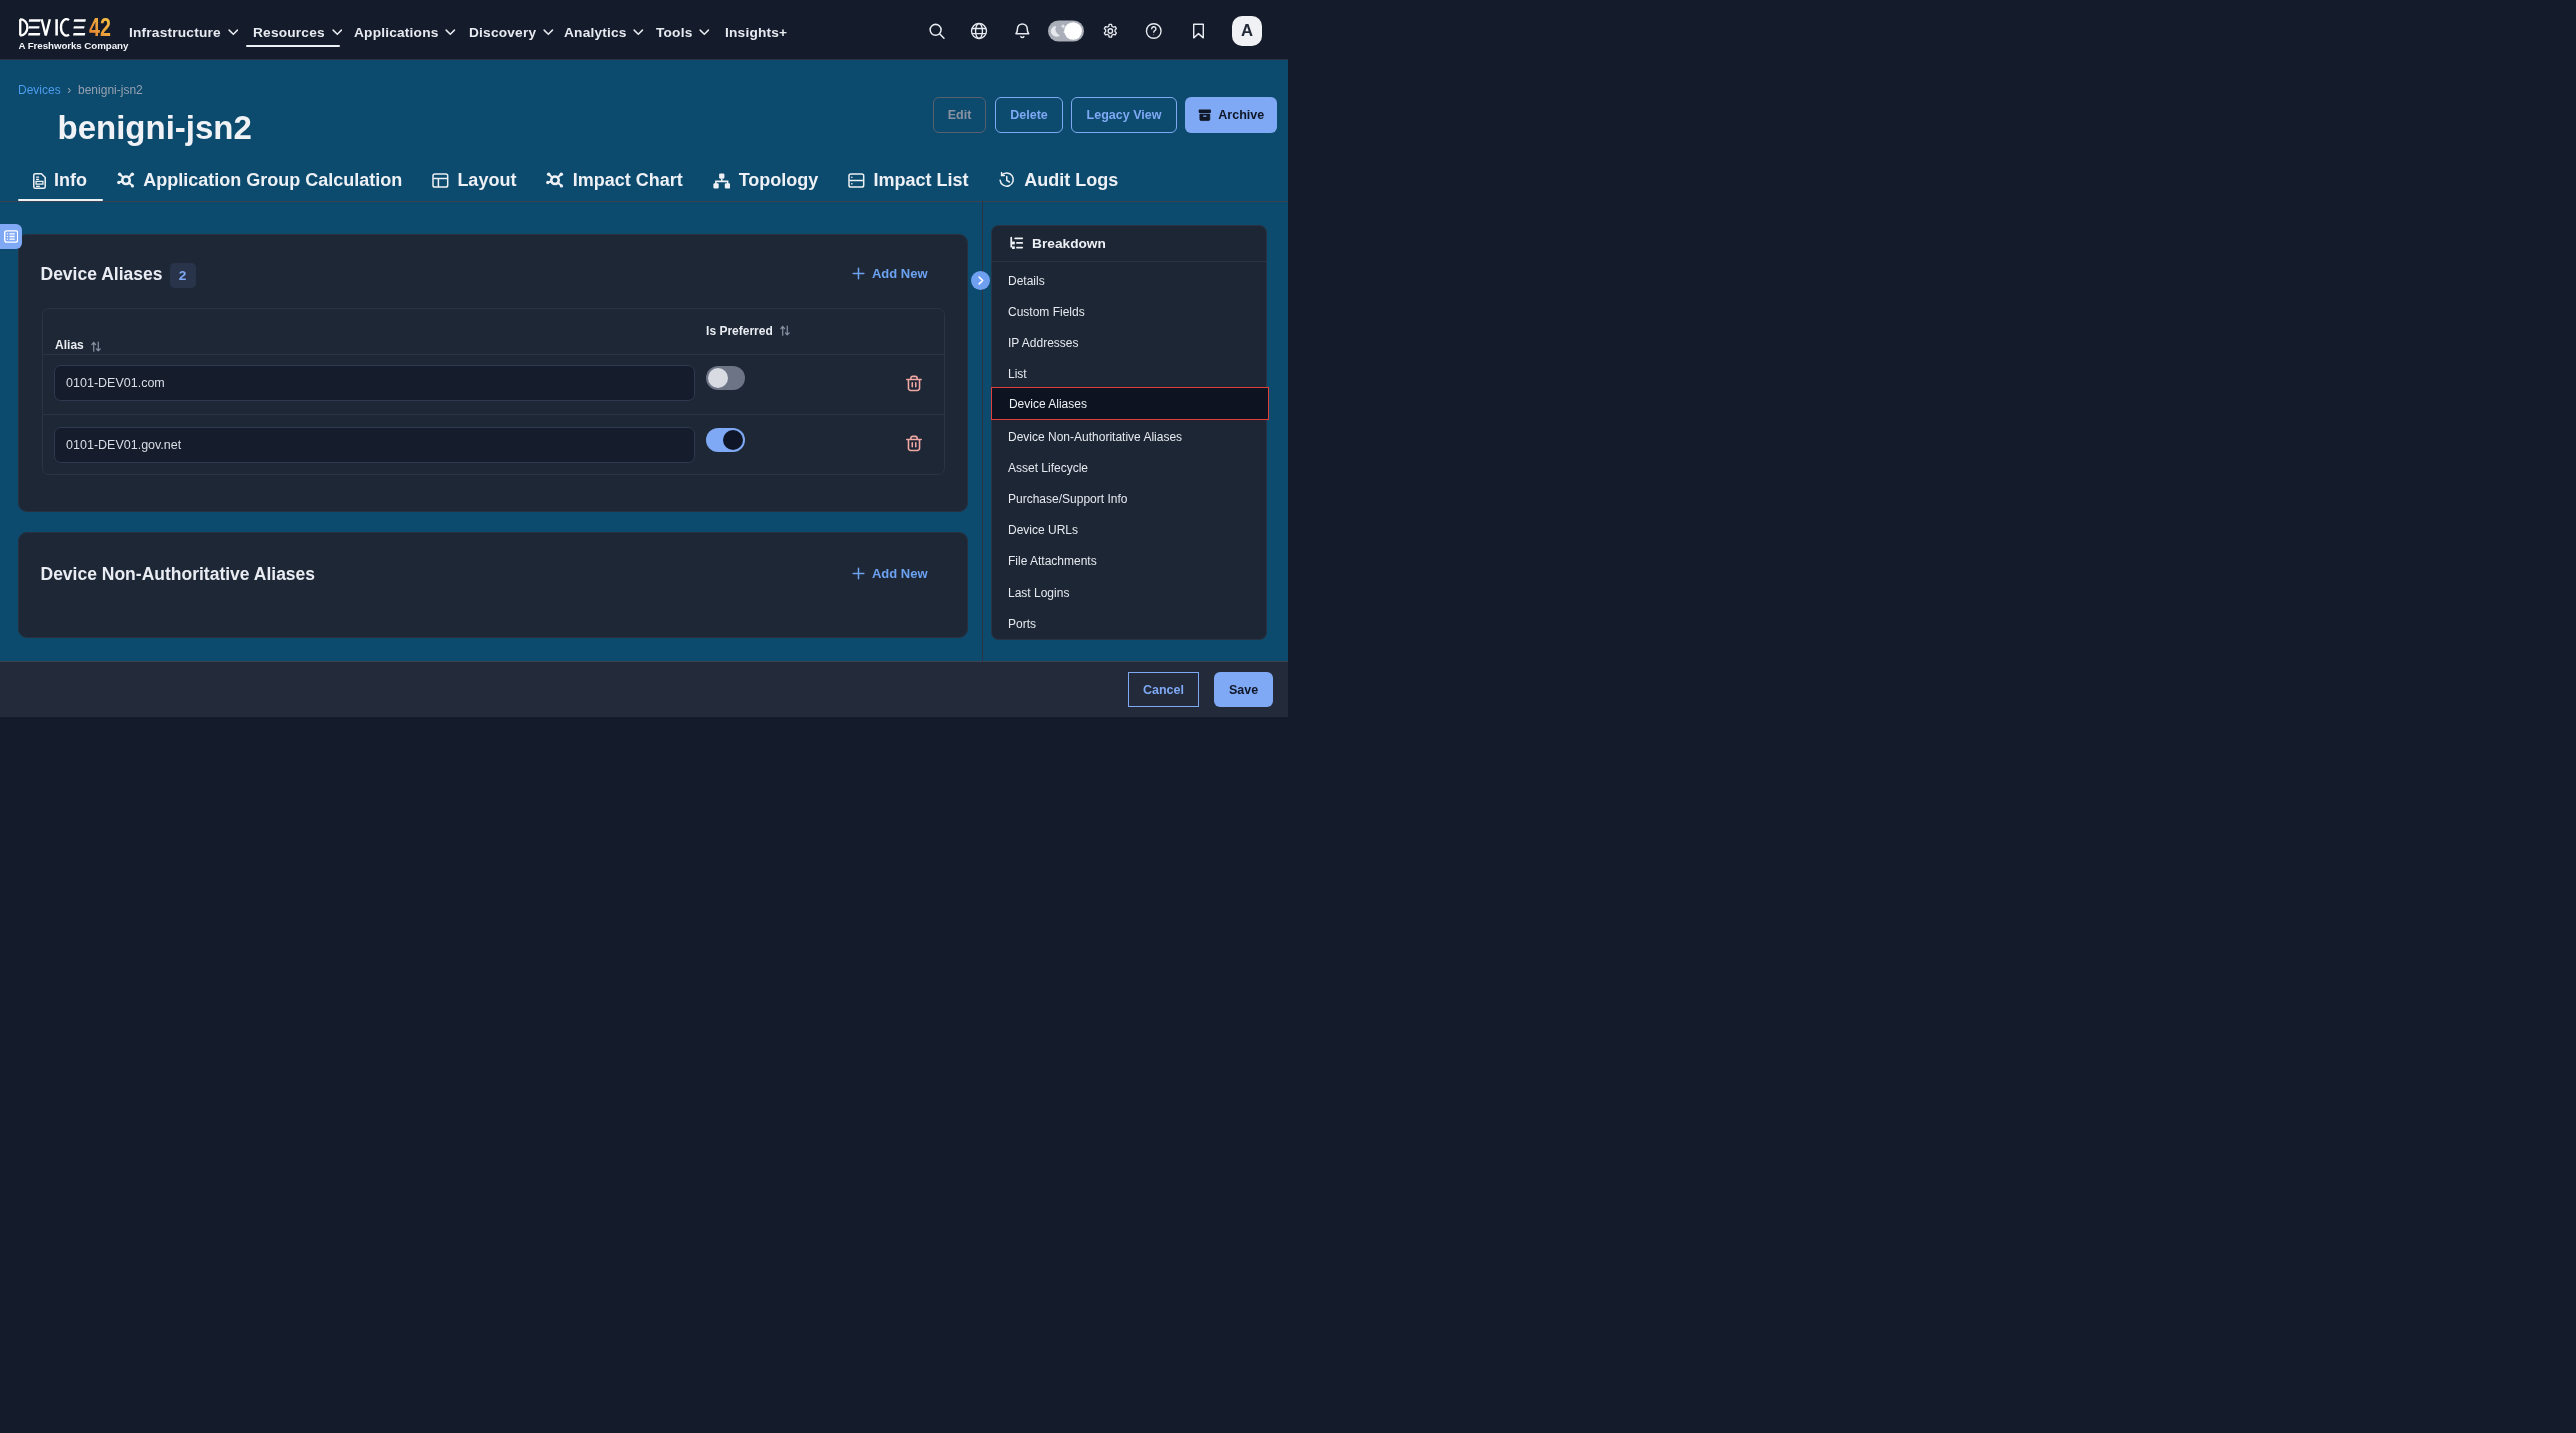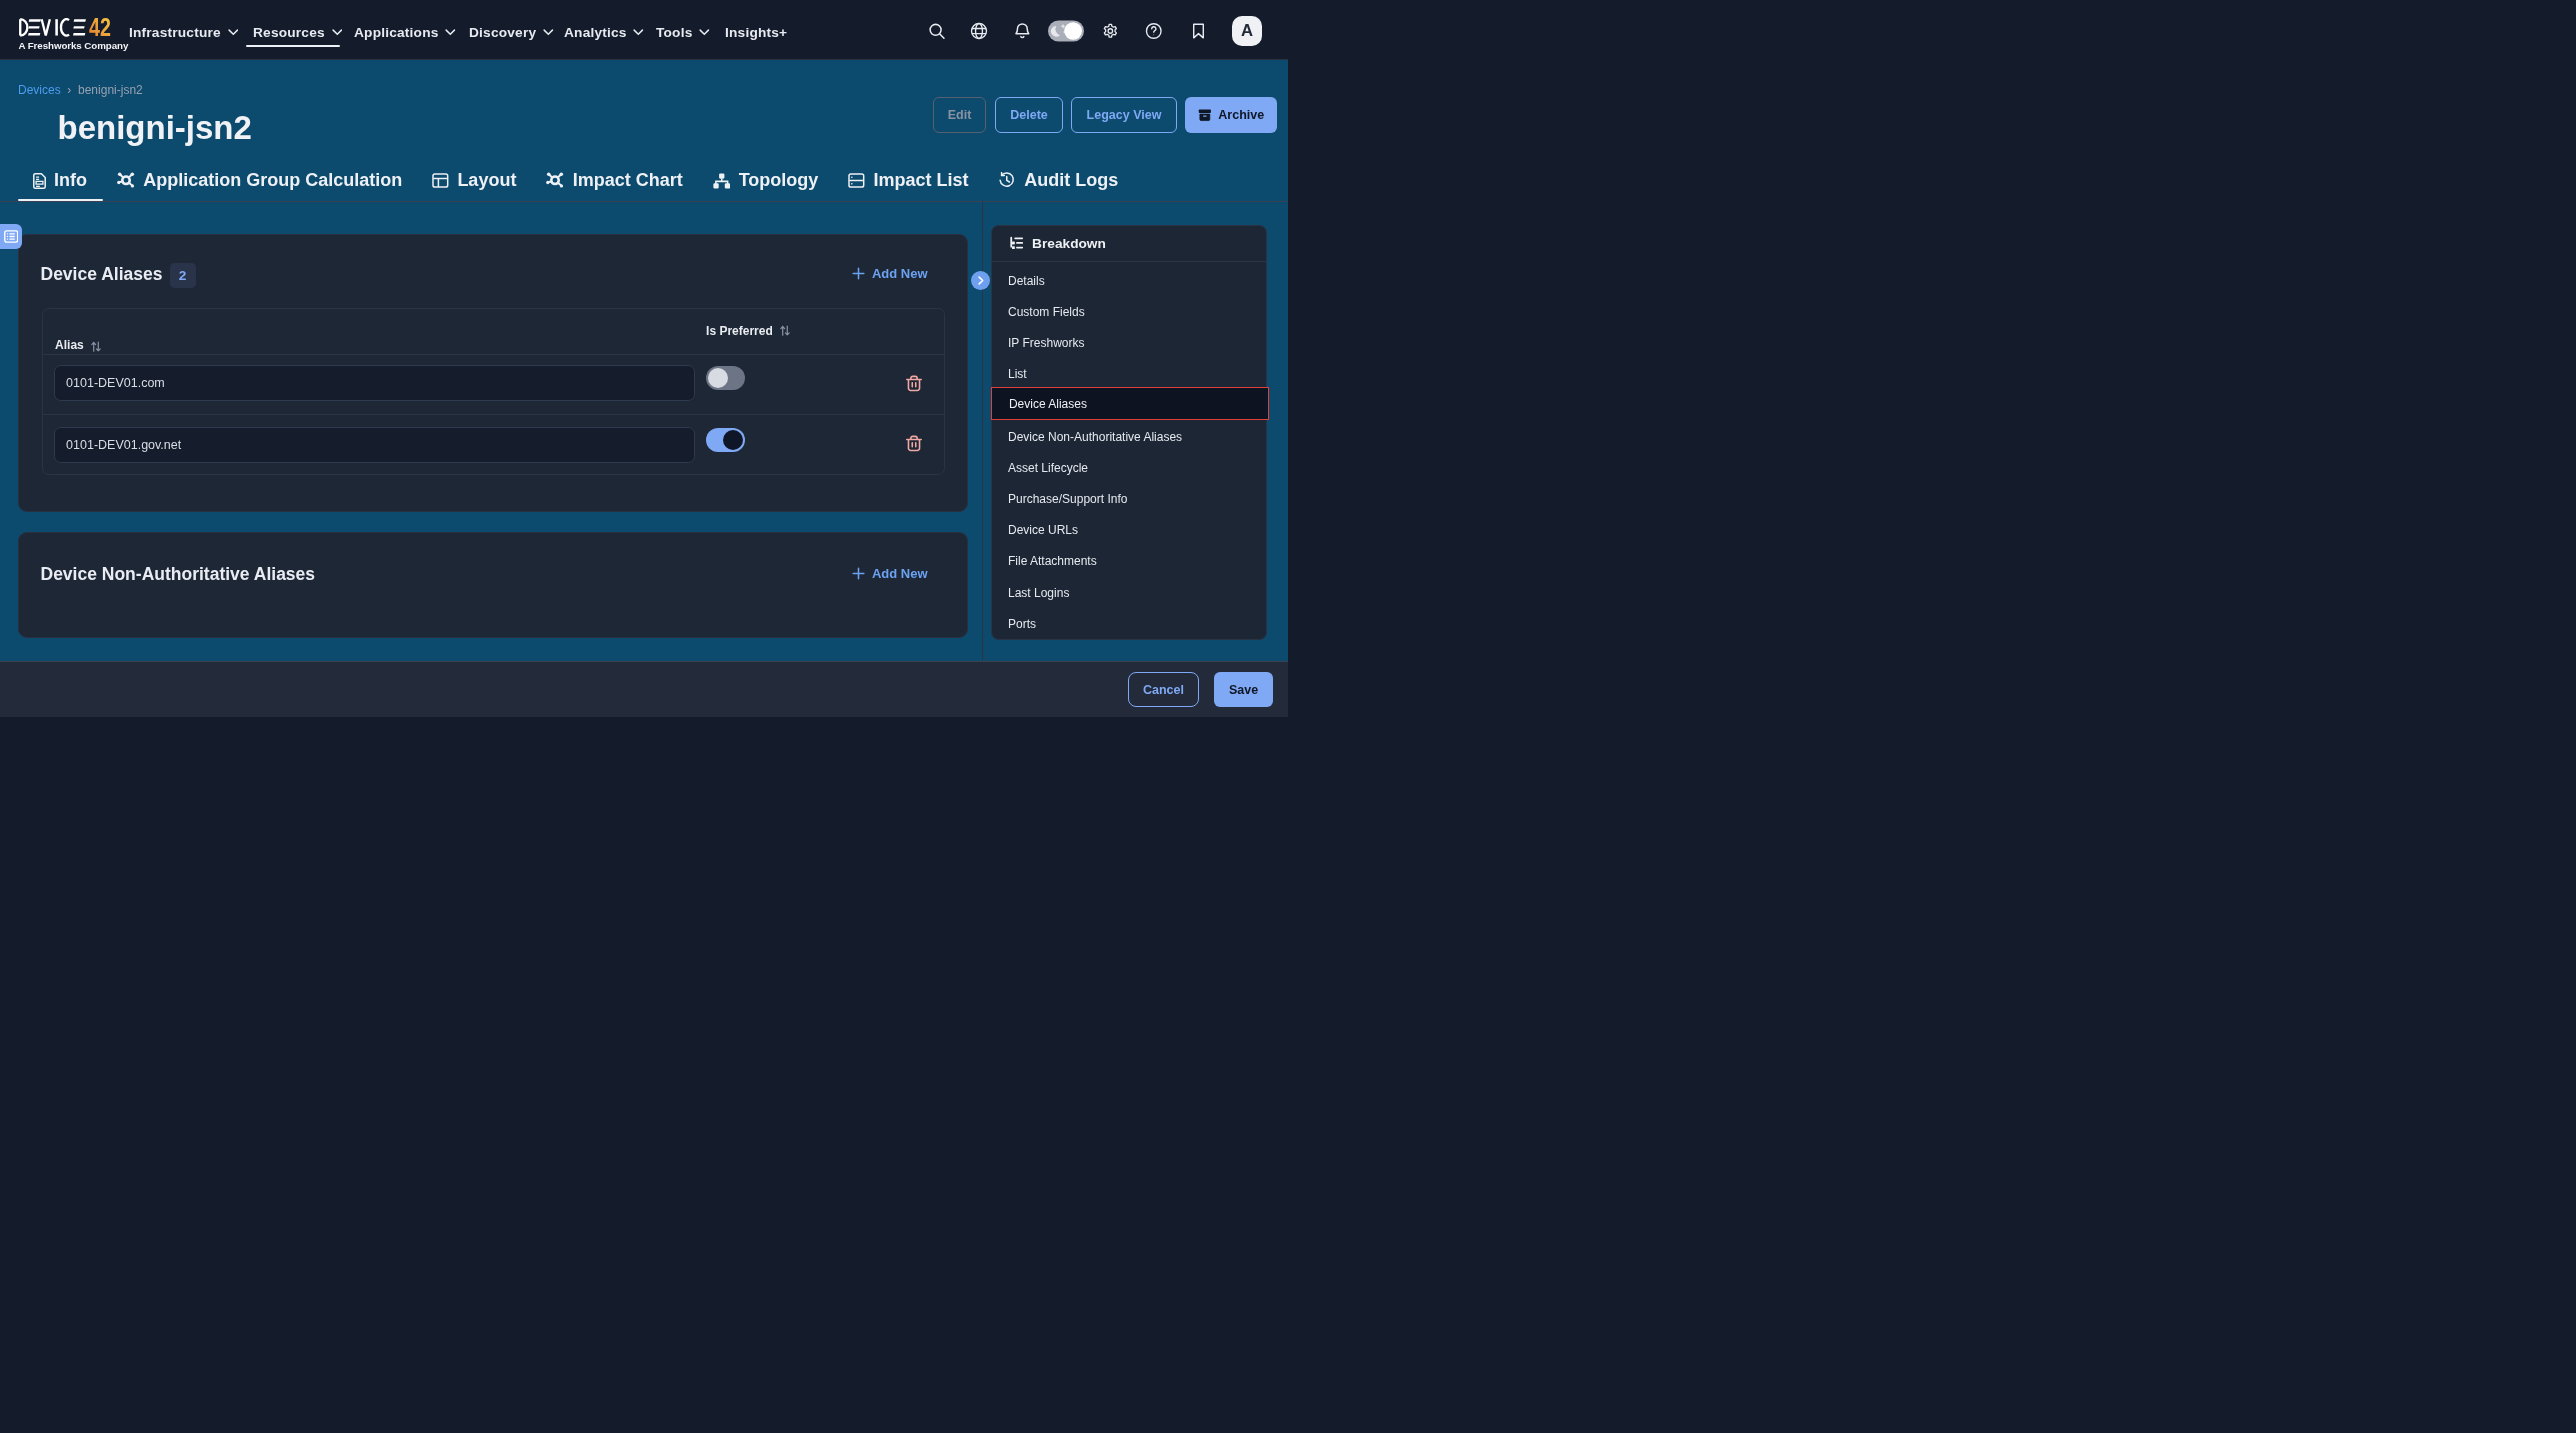--- a/index.html
+++ b/index.html
@@ -75,21 +75,21 @@
 #bluecircle { position:absolute; left:971px; top:271px; width:19px; height:19px; border-radius:50%;
   background:#6FA0F0; display:flex; align-items:center; justify-content:center; }
 
 #leftbtn { position:absolute; left:0; top:224px; width:22px; height:25px; background:#7FA9F4;
   border-radius:0 6px 6px 0; display:flex; align-items:center; justify-content:center; }
 
 
 #footer { position:absolute; left:0; top:661px; width:1288px; height:56px; background:#232A39;
   border-top:1.5px solid #3A4252; }
 #btn-cancel { position:absolute; left:1128px; top:672px; width:71px; height:35px; border:1.1px solid #7FA9F4;
-  border-radius:8px; color:#7FA9F4; font-size:12.5px; font-weight:700;
+  border-radius:0; color:#7FA9F4; font-size:12.5px; font-weight:700;
   display:flex; align-items:center; justify-content:center; background:transparent; }
 #btn-save { position:absolute; left:1214px; top:672px; width:59px; height:35px; background:#7FA9F4;
   border-radius:6px; color:#0F1626; font-size:12.5px; font-weight:700;
   display:flex; align-items:center; justify-content:center; }
 </style>
 </head>
 <body>
 <div id="stage">
 
   <div id="nav">
@@ -366,21 +366,21 @@
           <path d="M10.6 15.4 H17.6"></path>
         </g>
         <rect x="4" y="7.4" width="3.8" height="3.8" rx="0.8" fill="#EDF0F4"></rect>
         <rect x="4" y="13.6" width="3.8" height="3.8" rx="0.8" fill="#EDF0F4"></rect>
       </svg>
       Breakdown
     </div>
     <div id="sb-divider"></div>
     <div class="sbitem" style="top:39px;">Details</div>
     <div class="sbitem" style="top:70px;">Custom Fields</div>
-    <div class="sbitem" style="top:101px;">IP Freshworks</div>
+    <div class="sbitem" style="top:101px;">IP Addresses</div>
     <div class="sbitem" style="top:132px;">List</div>
     <div id="sb-active">Device Aliases</div>
     <div class="sbitem" style="top:195px;">Device Non-Authoritative Aliases</div>
     <div class="sbitem" style="top:226px;">Asset Lifecycle</div>
     <div class="sbitem" style="top:257px;">Purchase/Support Info</div>
     <div class="sbitem" style="top:288px;">Device URLs</div>
     <div class="sbitem" style="top:319px;">File Attachments</div>
     <div class="sbitem" style="top:351px;">Last Logins</div>
     <div class="sbitem" style="top:382px;">Ports</div>
   </div>

